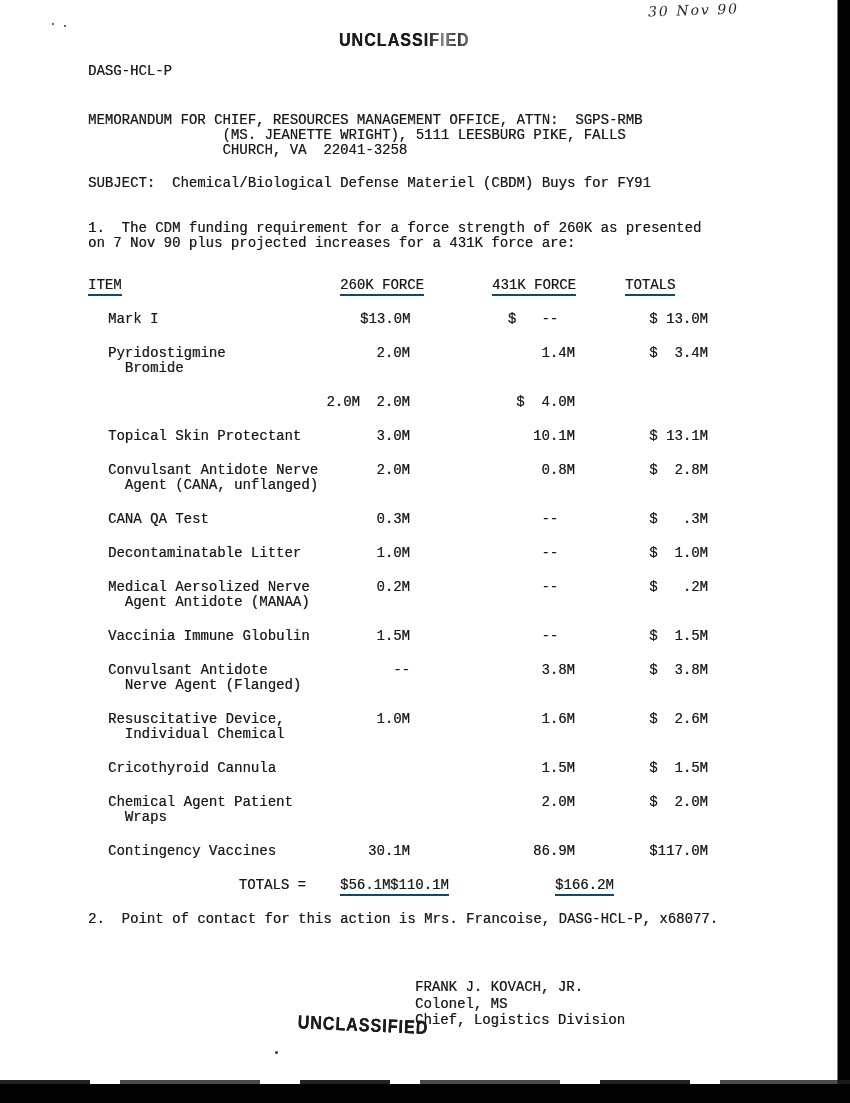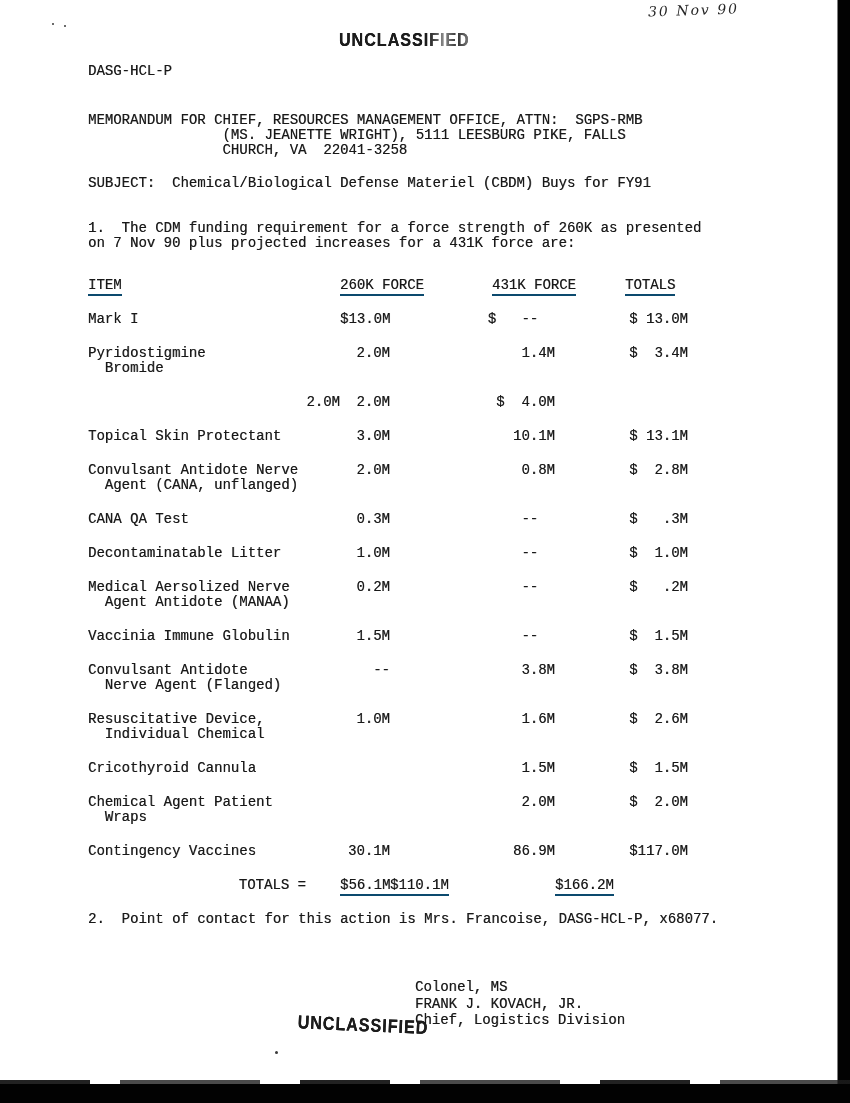--- a/index.html
+++ b/index.html
@@ -35,20 +35,21 @@
   .uline{
     display:inline-block;
     border-bottom:2px solid #0c4a6e;
     padding-bottom:1px;
     font-family:Liberation Mono, monospace;
   }
   .trow{
     display:grid;
     grid-template-columns:252px 50px 165px 133px;
     margin-bottom:19px;
+    margin-left:20px;
   }
   .trow .c-item{white-space:pre;}
   .trow .c-num{text-align:right;white-space:pre;}
   .totals-row{
     display:grid;
     grid-template-columns:252px 50px 165px 133px;
     margin-bottom:0;
   }
   .totals-row .c-label{text-align:right;padding-right:34px;white-space:pre;}
   .totals-row .c-num{text-align:left;white-space:pre;}
@@ -267,22 +268,22 @@
         <div class="c-label">TOTALS =</div>
         <div class="c-num"><span class="uline">$56.1M</span></div>
         <div class="c-num"><span class="uline">$110.1M</span></div>
         <div class="c-num"><span class="uline">$166.2M</span></div>
       </div>
     </div>
 
     <div class="para2 pre">2.  Point of contact for this action is Mrs. Francoise, DASG-HCL-P, x68077.</div>
 
     <div class="sig">
+      <div>FRANK J. KOVACH, JR.</div>
       <div>Colonel, MS</div>
-      <div>FRANK J. KOVACH, JR.</div>
       <div>Chief, Logistics Division</div>
     </div>
 
   </div>
 
   <div class="stamp stamp-bottom">UNCLASSIFIED</div>
 
   <div class="speck speck-1"></div>
   <div class="speck speck-2"></div>
   <div class="speck speck-3"></div>

